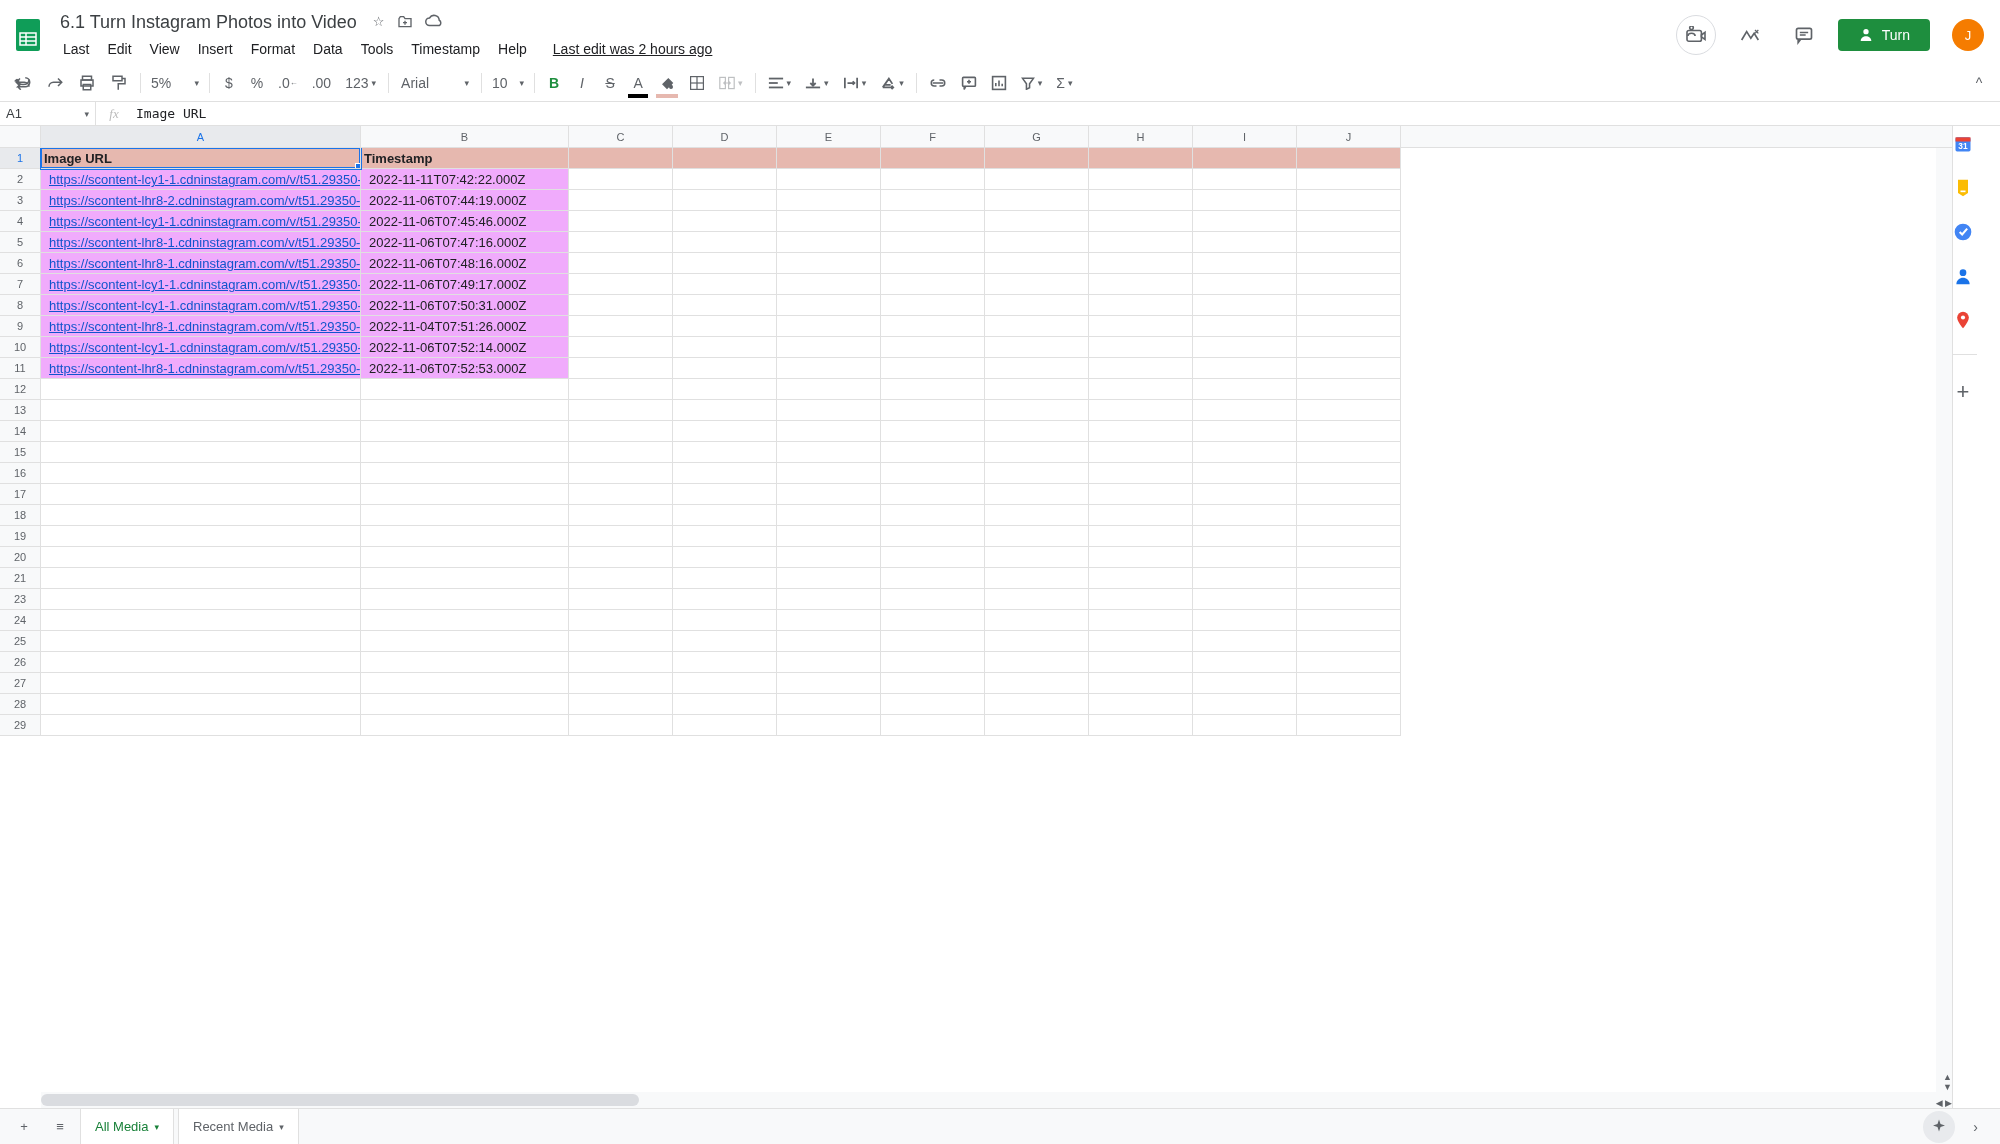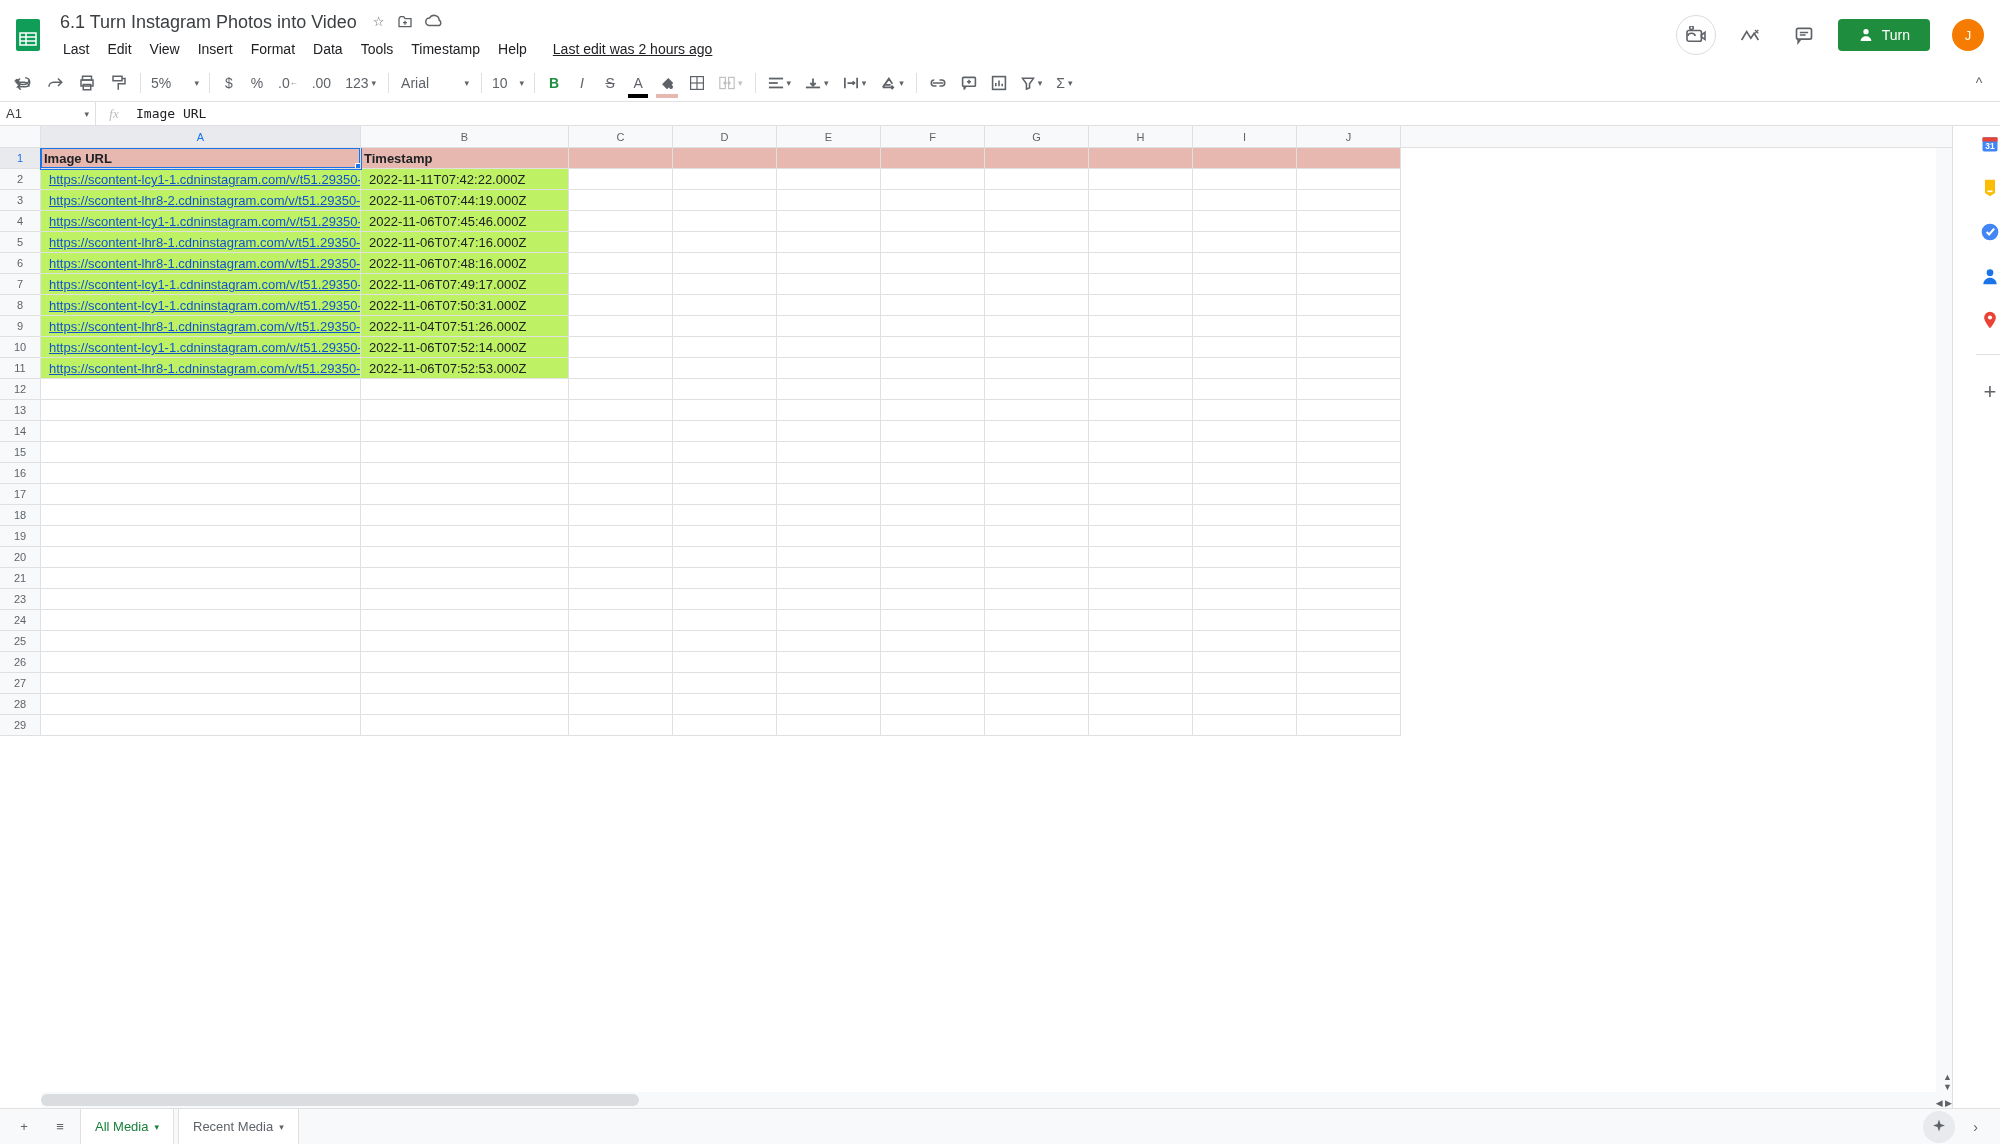--- a/index.html
+++ b/index.html
@@ -41,41 +41,41 @@
     
     .fx-bar { height:24px; border-bottom:1px solid #e0e0e0; display:flex; align-items:center; }
     .name-box { width:96px; padding:0 6px; font-size:13px; color:#3c4043; display:flex; align-items:center; justify-content:space-between; border-right:1px solid #e0e0e0; height:100%; }
     .name-box::after { content:"▾"; font-size:9px; color:#5f6368; }
     .fx-icon { width:36px; text-align:center; font-style:italic; color:#bbb; font-family:serif; }
     .fx-input { flex:1; font-family:monospace; font-size:13px; color:#202124; padding-left:4px; }
 
     
     .workspace { display:flex; height:calc(100vh - 64px - 38px - 24px - 36px); }
     .grid-wrap { flex:1; position:relative; overflow:hidden; }
-    .side-panel { width:48px; border-left:1px solid #e0e0e0; display:flex; flex-direction:column; align-items:flex-end; padding-top:8px; gap:24px; }
+    .side-panel { width:48px; border-left:1px solid #e0e0e0; display:flex; flex-direction:column; align-items:flex-start; padding-top:8px; gap:24px; }
     .side-icon { width:20px; height:20px; }
 
     
     .col-headers { display:flex; position:sticky; top:0; background:#f8f9fa; border-bottom:1px solid #e0e0e0; height:22px; }
     .corner { width:41px; border-right:1px solid #e0e0e0; background:#f8f9fa; }
     .col-h { border-right:1px solid #e0e0e0; text-align:center; font-size:11px; color:#5f6368; line-height:22px; }
     .colA { width:320px; } .colB { width:208px; }
     .col-std { width:104px; }
 
     
     .rows { position:absolute; top:22px; left:0; right:0; bottom:16px; overflow:hidden; }
     .row { display:flex; height:21px; }
     .row-h { width:41px; border-right:1px solid #e0e0e0; border-bottom:1px solid #e0e0e0; background:#f8f9fa; font-size:11px; color:#5f6368; text-align:center; line-height:21px; }
     .cell { border-right:1px solid #e0e0e0; border-bottom:1px solid #e0e0e0; padding-left:3px; font-size:13px; color:#202124; white-space:nowrap; overflow:hidden; line-height:21px; }
     .header-row .cell { background:#e6b8af; font-weight:bold; }
     .selected-row-h { background:#e8eaed !important; color:#1a73e8 !important; font-weight:500; }
     .sel-cell { box-shadow: inset 0 0 0 1px #1a73e8, 0 0 0 1px #1a73e8; position:relative; background:#e6b8af; }
     .sel-cell::after { content:""; position:absolute; right:-3px; bottom:-3px; width:6px; height:6px; background:#1a73e8; border:1px solid #fff; }
     .link { color:#1155cc; text-decoration:underline; }
-    .data-row .cell.colA-cell, .data-row .cell.colB-cell { background:#bef264;padding-left:8px; }
+    .data-row .cell.colA-cell, .data-row .cell.colB-cell { background:#f0abfc;padding-left:8px; }
 
     
     .hscroll { position:absolute; left:41px; right:0; bottom:0; height:16px; background:#f8f9fa; }
     .hscroll-thumb { position:absolute; left:0; top:2px; width:598px; height:12px; background:#dadce0; border-radius:6px; }
     .vscroll { position:absolute; right:0; top:22px; bottom:16px; width:16px; background:#f8f9fa; }
     .vscroll-arrows { position:absolute; right:0; bottom:16px; font-size:9px; color:#5f6368; }
     .hnav-arrows {position:absolute; bottom:0; right:0; font-size:9px; color:#5f6368;}
 
     
     .tabstrip { height:36px; border-top:1px solid #e0e0e0; display:flex; align-items:center; padding:0 8px; gap:4px; background:#f8f9fa; }

